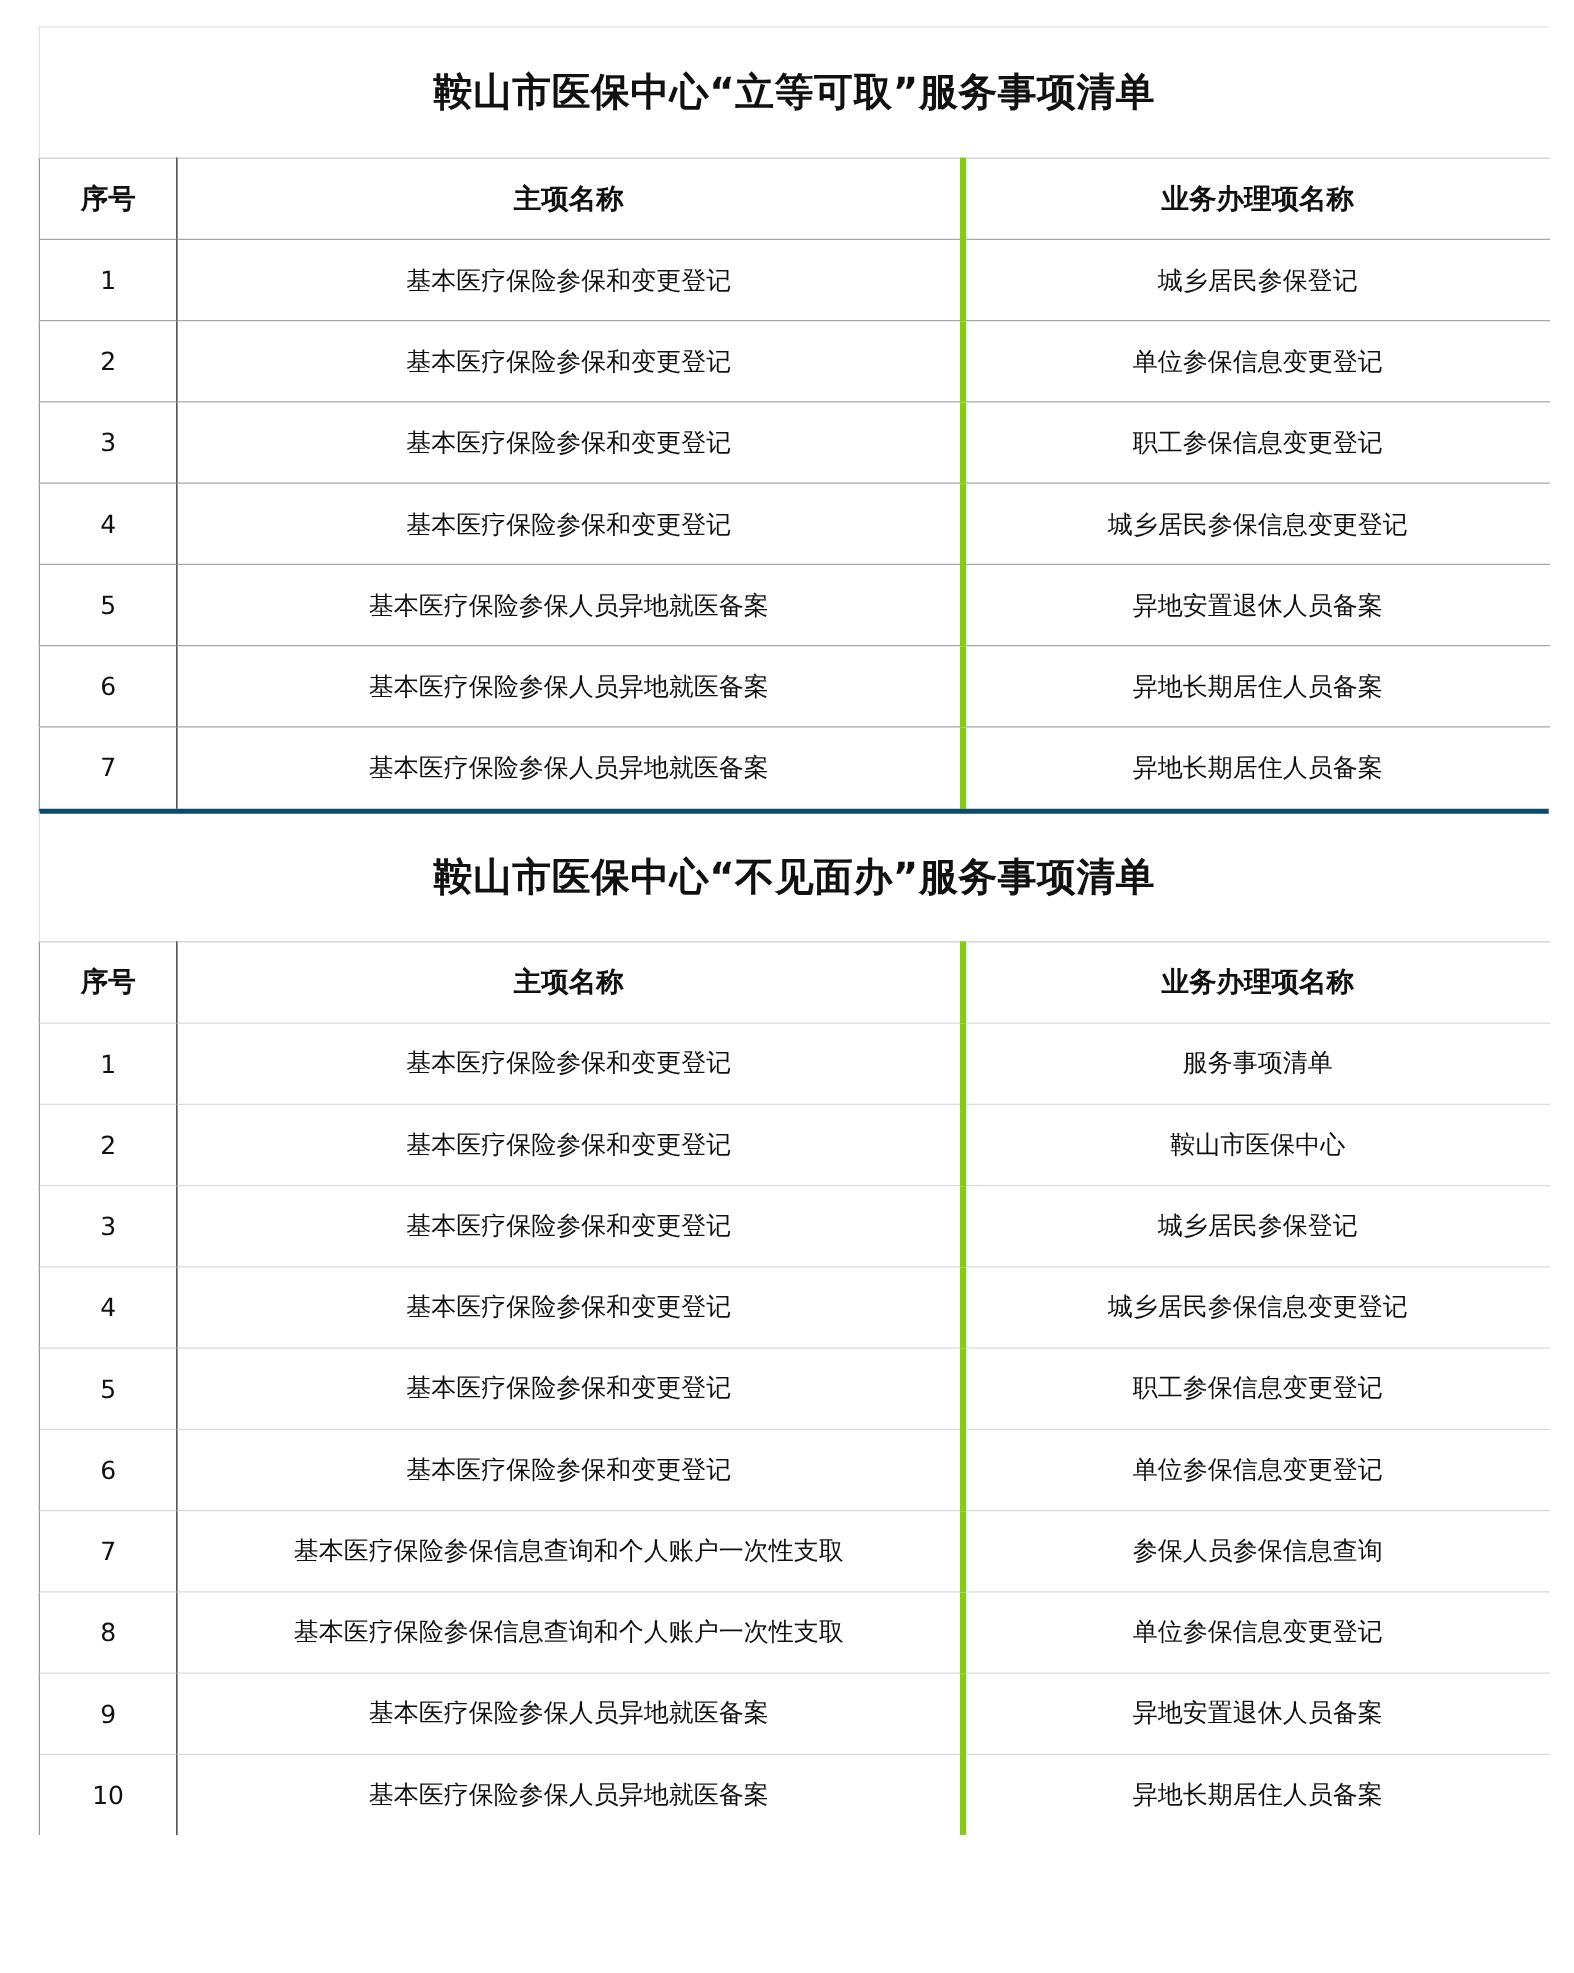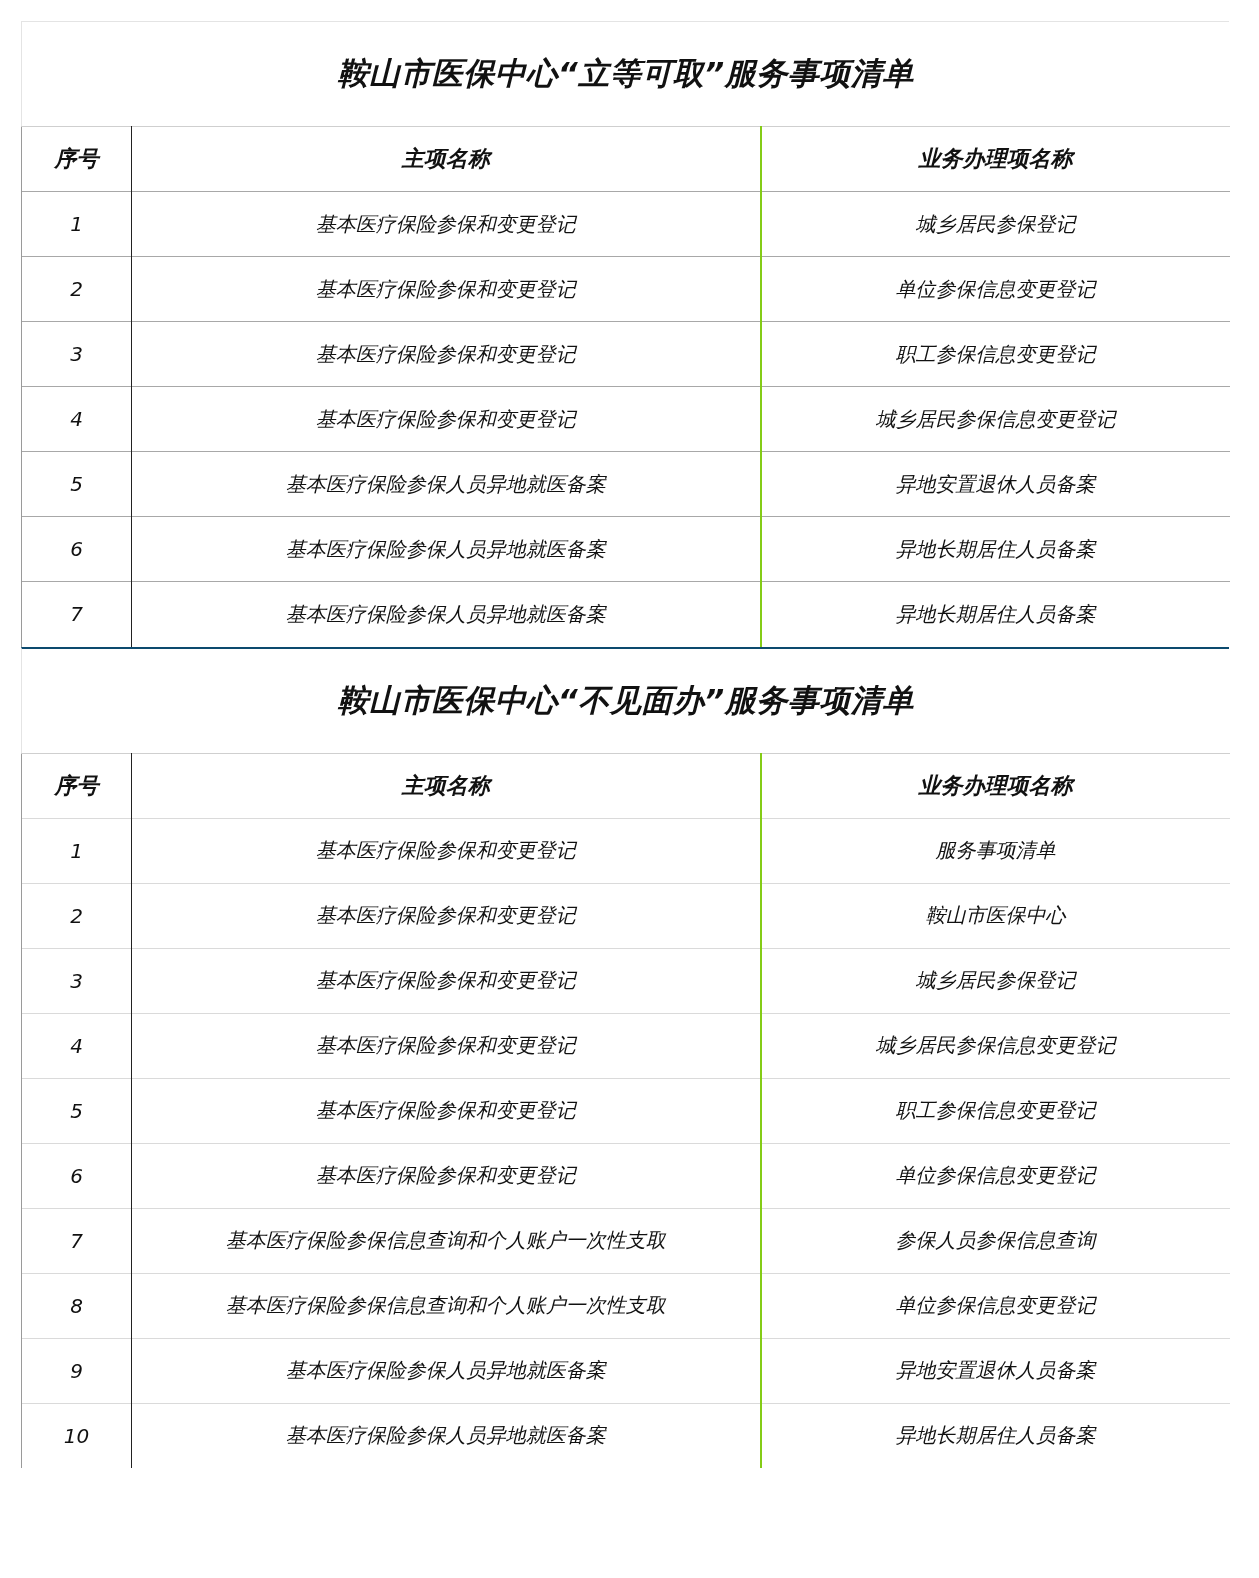--- a/index.html
+++ b/index.html
@@ -1,35 +1,35 @@
 <!DOCTYPE html>
 <html><head>
   <meta charset="utf-8">
   <style>
     html, body { margin: 0; padding: 0; background: #ffffff; }
     body {
       width: 1259px; height: 1578px; position: relative; overflow: hidden;
       font-family: "DejaVu Sans", "Liberation Sans", sans-serif; color: #111;
     }
-    .doc { position: absolute; left: 21px; top: 21px; width: 1208px; font-style: italic; }
+    .doc { position: absolute; left: 31px; top: 21px; width: 1208px; }
     .title-row {
       height: 105px; display: flex; align-items: center; justify-content: center;
       border-top: 1px solid #e4e4e4; border-left: 1px solid #e4e4e4;
       font-size: 31px; font-weight: bold; letter-spacing: 0.5px; box-sizing: border-box;
     }
-    .title-row.second { border-top: 2px solid #0c4a6e; height: 106px; }
+    .title-row.second { border-top: 4px solid #0c4a6e; height: 106px; }
     table { border-collapse: collapse; width: 1208px; table-layout: fixed; }
     td, th {
       height: 65px; padding: 0; text-align: center; vertical-align: middle;
       border-top: 1px solid #a8a8a8; box-sizing: border-box; margin-top: 42px;
     }
     th { font-size: 22px; font-weight: bold; border-top: 1px solid #cfcfcf; }
     td { font-size: 20px; font-weight: normal; }
     .c1 { width: 110px; border-left: 1px solid #9a9a9a; border-right: 1px solid #222; }
-    .c2 { width: 629px; border-right: 2px solid #84cc16; }
+    .c2 { width: 629px; border-right: 5px solid #84cc16; }
     .c3 { width: 469px; }
     table.t2 td { border-top: 1px solid #dadada; }
     table.t2 tr.header-row th { border-top: 1px solid #cfcfcf; }
   </style>
 </head>
 <body>
 
 <div class="doc">
 
   <div class="title-row">鞍山市医保中心“立等可取”服务事项清单</div>

